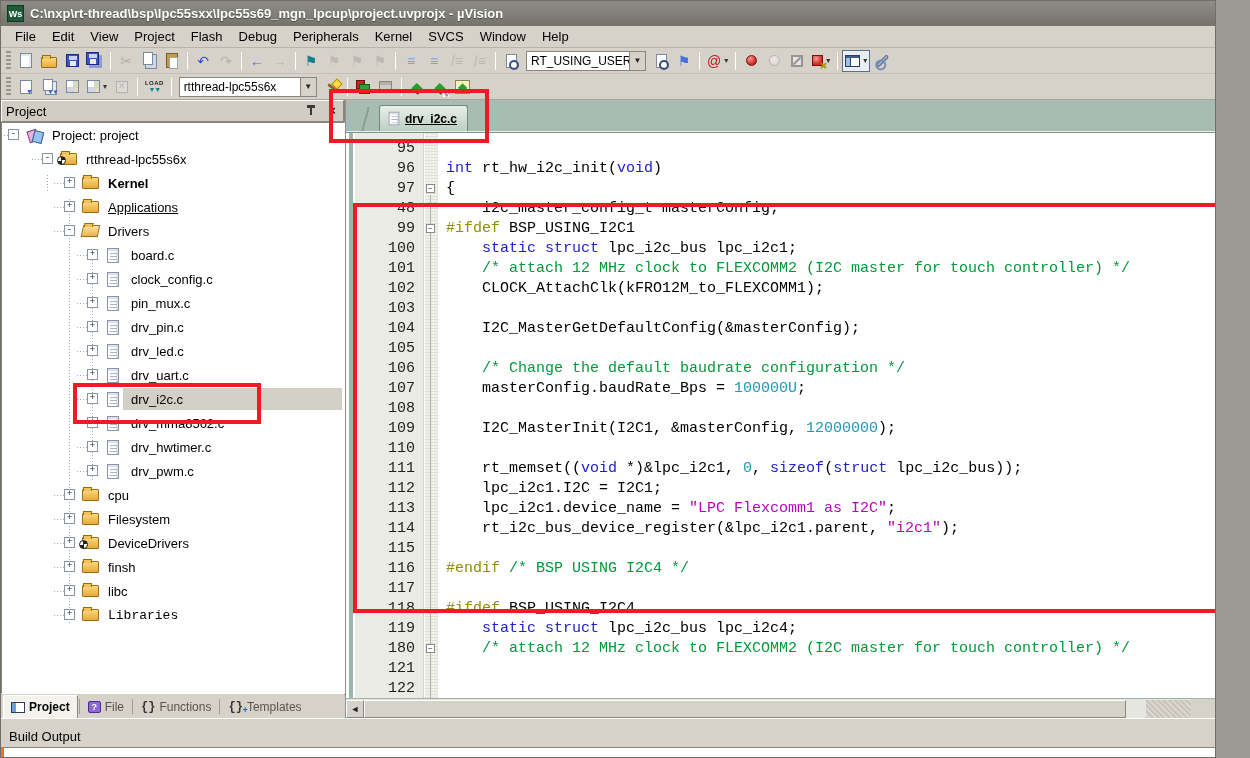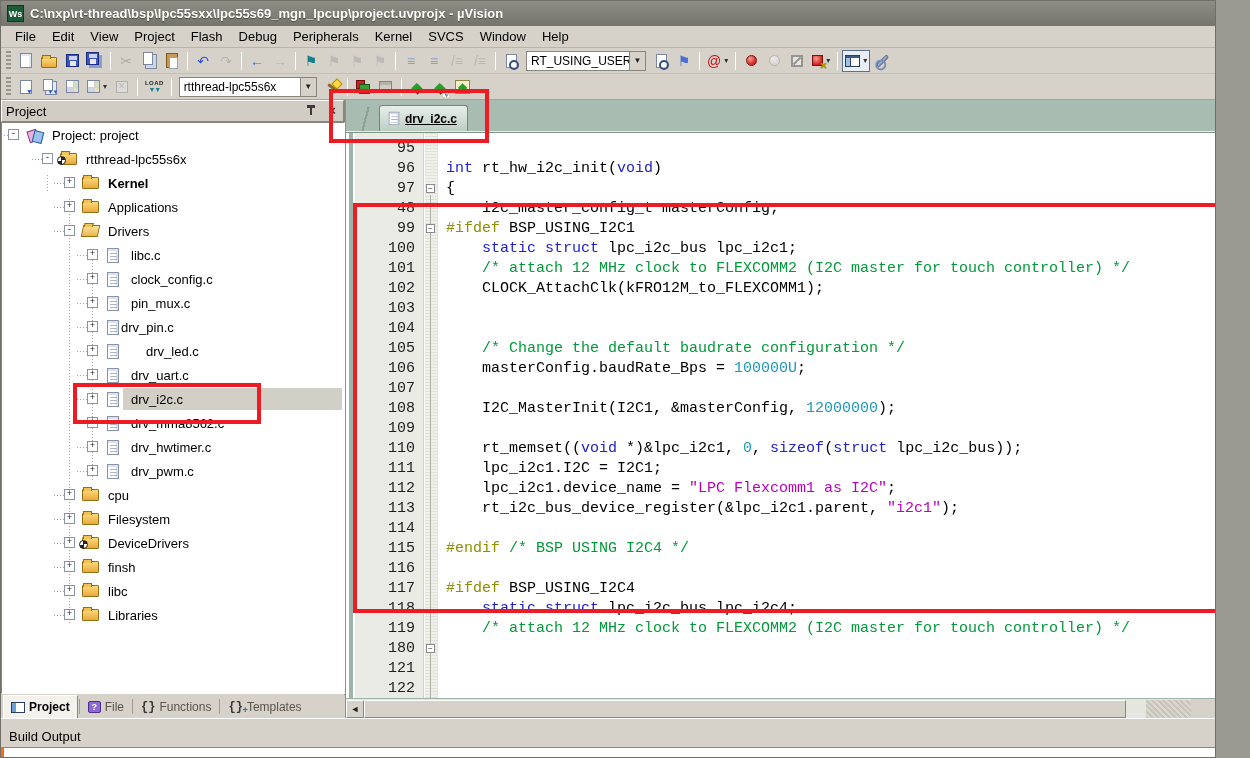--- a/index.html
+++ b/index.html
@@ -404,37 +404,37 @@
             <span class="gi i-folder"></span>
           </span>
           <span class="tlabel" style="left: 100px; font-weight: bold;">Kernel</span>
         </div>
         <div class="trow">
           <div class="hguide" style="left: 52px; top: 12px; width: 10px;"></div>
           <span class="texp" style="left: 62px; top: 6px;">+</span>
           <span class="tico" style="left: 78px;">
             <span class="gi i-folder"></span>
           </span>
-          <span class="tlabel" style="left: 100px;">Applications</span>
+          <span class="tlabel" style="left: 100px; text-decoration: underline;">Applications</span>
         </div>
         <div class="trow">
           <div class="hguide" style="left: 52px; top: 12px; width: 10px;"></div>
           <span class="texp" style="left: 62px; top: 6px;">-</span>
           <span class="tico" style="left: 78px;">
             <span class="gi i-folder-open"></span>
           </span>
           <span class="tlabel" style="left: 100px;">Drivers</span>
         </div>
         <div class="trow">
           <div class="hguide" style="left: 75px; top: 12px; width: 10px;"></div>
           <span class="texp" style="left: 85px; top: 6px;">+</span>
           <span class="tico" style="left: 101px;">
             <span class="gi i-file"></span>
           </span>
-          <span class="tlabel" style="left: 123px;">libc.c</span>
+          <span class="tlabel" style="left: 123px;">board.c</span>
         </div>
         <div class="trow">
           <div class="hguide" style="left: 75px; top: 12px; width: 10px;"></div>
           <span class="texp" style="left: 85px; top: 6px;">+</span>
           <span class="tico" style="left: 101px;">
             <span class="gi i-file"></span>
           </span>
           <span class="tlabel" style="left: 123px;">clock_config.c</span>
         </div>
         <div class="trow">
@@ -444,29 +444,29 @@
             <span class="gi i-file"></span>
           </span>
           <span class="tlabel" style="left: 123px;">pin_mux.c</span>
         </div>
         <div class="trow">
           <div class="hguide" style="left: 75px; top: 12px; width: 10px;"></div>
           <span class="texp" style="left: 85px; top: 6px;">+</span>
           <span class="tico" style="left: 101px;">
             <span class="gi i-file"></span>
           </span>
-          <span class="tlabel" style="left: 113px;">drv_pin.c</span>
-        </div>
-        <div class="trow">
-          <div class="hguide" style="left: 75px; top: 12px; width: 10px;"></div>
-          <span class="texp" style="left: 85px; top: 6px;">+</span>
-          <span class="tico" style="left: 101px;">
-            <span class="gi i-file"></span>
-          </span>
-          <span class="tlabel" style="left: 138px;">drv_led.c</span>
+          <span class="tlabel" style="left: 123px;">drv_pin.c</span>
+        </div>
+        <div class="trow">
+          <div class="hguide" style="left: 75px; top: 12px; width: 10px;"></div>
+          <span class="texp" style="left: 85px; top: 6px;">+</span>
+          <span class="tico" style="left: 101px;">
+            <span class="gi i-file"></span>
+          </span>
+          <span class="tlabel" style="left: 123px;">drv_led.c</span>
         </div>
         <div class="trow">
           <div class="hguide" style="left: 75px; top: 12px; width: 10px;"></div>
           <span class="texp" style="left: 85px; top: 6px;">+</span>
           <span class="tico" style="left: 101px;">
             <span class="gi i-file"></span>
           </span>
           <span class="tlabel" style="left: 123px;">drv_uart.c</span>
         </div>
         <div class="trow sel">
@@ -541,21 +541,21 @@
             <span class="gi i-folder"></span>
           </span>
           <span class="tlabel" style="left: 100px;">libc</span>
         </div>
         <div class="trow">
           <div class="hguide" style="left: 52px; top: 12px; width: 10px;"></div>
           <span class="texp" style="left: 62px; top: 6px;">+</span>
           <span class="tico" style="left: 78px;">
             <span class="gi i-folder"></span>
           </span>
-          <span class="tlabel" style="left: 100px;">Libraries</span>
+          <span class="tlabel" style="left: 100px; font-family: Liberation Mono, monospace;">Libraries</span>
         </div>
       </div>
     <div class="ptabs" id="ptabs">
         <div class="ptab active">
           <span class="bi-proj"></span>
           <span>Project</span>
         </div>
         <div class="ptab-sep"></div>
         <div class="ptab">
           <span class="bi-books">?</span>
@@ -625,20 +625,21 @@
       <div class="codepane" id="codepane">
           <div class="codeline"></div>
           <div class="codeline"><span class="tk-k">int</span><span class="tk-d"> rt_hw_i2c_init(</span><span class="tk-k">void</span><span class="tk-d">)</span></div>
           <div class="codeline"><span class="tk-d">{</span></div>
           <div class="codeline"><span class="tk-d">    i2c_master_config_t masterConfig;</span></div>
           <div class="codeline"><span class="tk-p">#ifdef</span><span class="tk-d"> BSP_USING_I2C1</span></div>
           <div class="codeline"><span class="tk-d">    </span><span class="tk-k">static</span><span class="tk-d"> </span><span class="tk-k">struct</span><span class="tk-d"> lpc_i2c_bus lpc_i2c1;</span></div>
           <div class="codeline"><span class="tk-d">    </span><span class="tk-c">/* attach 12 MHz clock to FLEXCOMM2 (I2C master for touch controller) */</span></div>
           <div class="codeline"><span class="tk-d">    CLOCK_AttachClk(kFRO12M_to_FLEXCOMM1);</span></div>
           <div class="codeline"></div>
+          <div class="codeline"><span class="tk-d">    I2C_MasterGetDefaultConfig(&amp;masterConfig);</span></div>
           <div class="codeline"></div>
           <div class="codeline"><span class="tk-d">    </span><span class="tk-c">/* Change the default baudrate configuration */</span></div>
           <div class="codeline"><span class="tk-d">    masterConfig.baudRate_Bps = </span><span class="tk-n">100000U</span><span class="tk-d">;</span></div>
           <div class="codeline"></div>
           <div class="codeline"><span class="tk-d">    I2C_MasterInit(I2C1, &amp;masterConfig, </span><span class="tk-n">12000000</span><span class="tk-d">);</span></div>
           <div class="codeline"></div>
           <div class="codeline"><span class="tk-d">    rt_memset((</span><span class="tk-k">void</span><span class="tk-d"> *)&amp;lpc_i2c1, </span><span class="tk-n">0</span><span class="tk-d">, </span><span class="tk-k">sizeof</span><span class="tk-d">(</span><span class="tk-k">struct</span><span class="tk-d"> lpc_i2c_bus));</span></div>
           <div class="codeline"><span class="tk-d">    lpc_i2c1.I2C = I2C1;</span></div>
           <div class="codeline"><span class="tk-d">    lpc_i2c1.device_name = </span><span class="tk-s">"LPC Flexcomm1 as I2C"</span><span class="tk-d">;</span></div>
           <div class="codeline"><span class="tk-d">    rt_i2c_bus_device_register(&amp;lpc_i2c1.parent, </span><span class="tk-s">"i2c1"</span><span class="tk-d">);</span></div>

